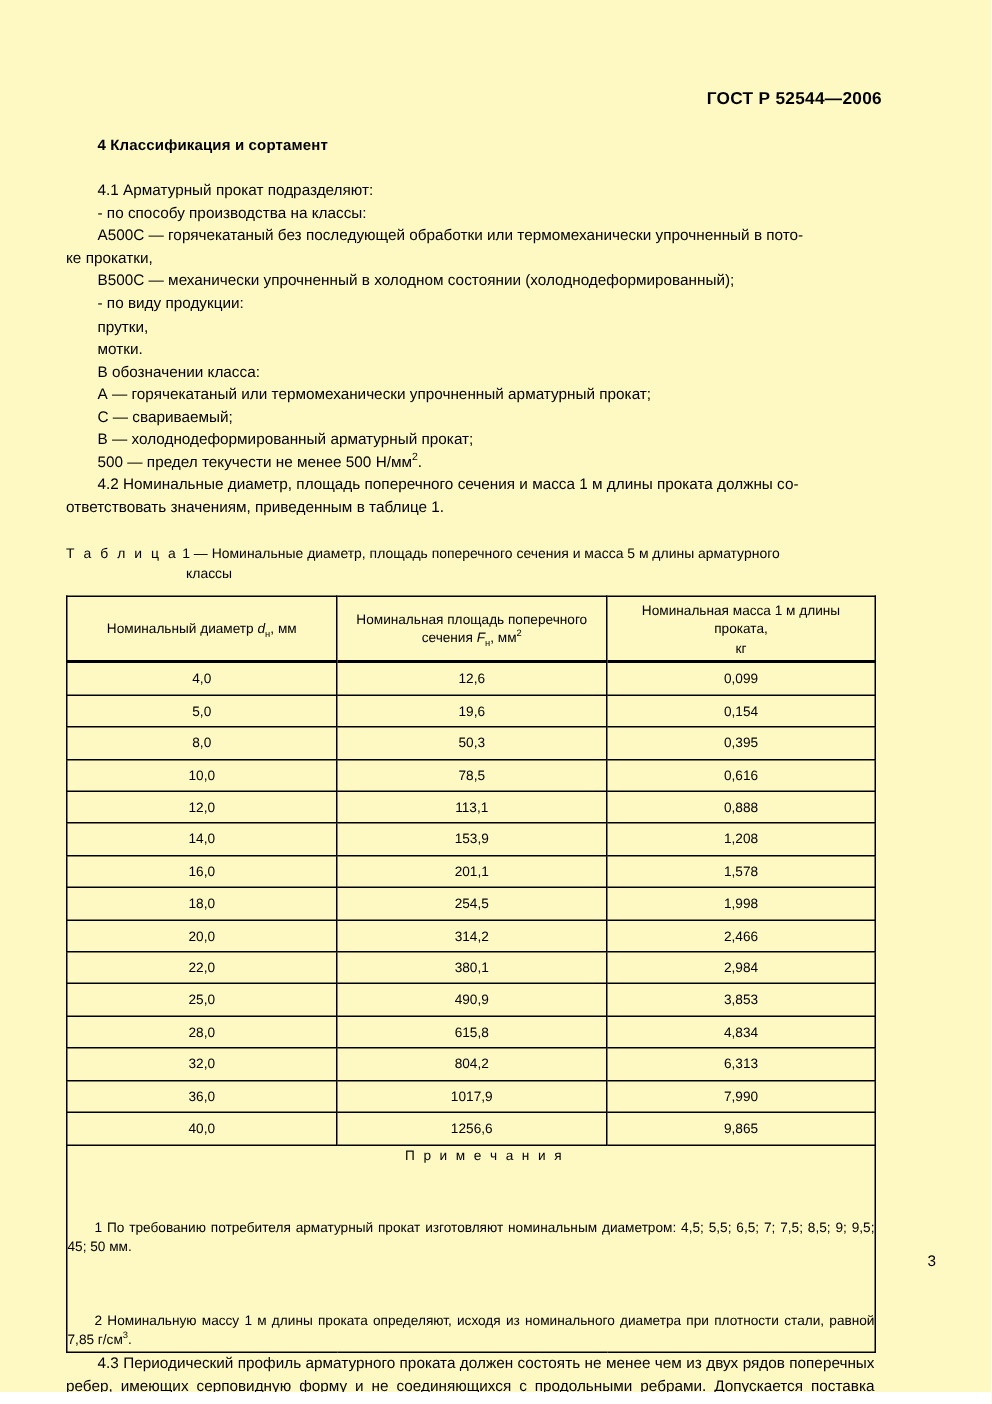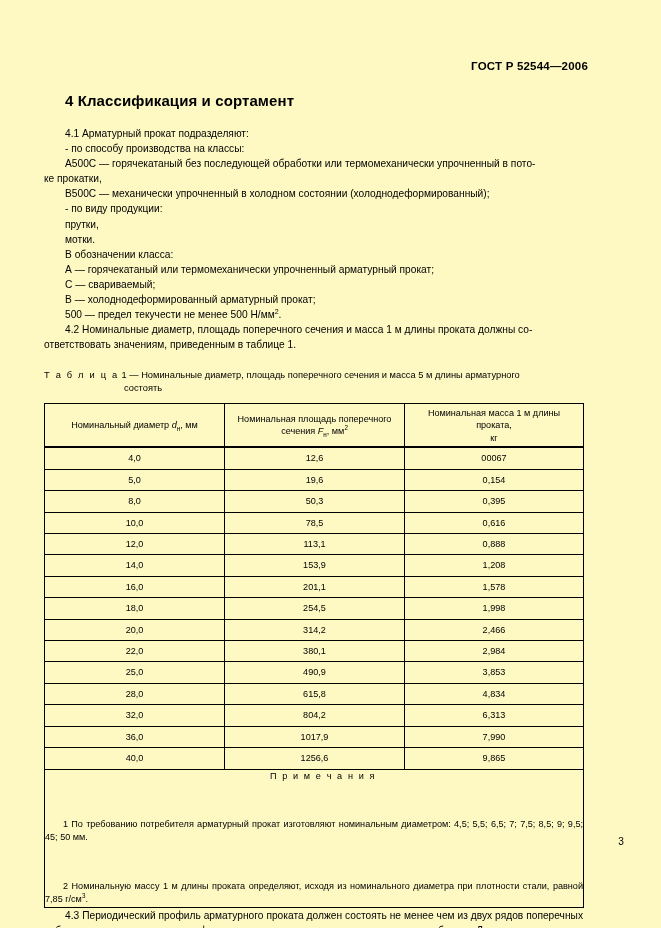--- a/index.html
+++ b/index.html
@@ -33,21 +33,21 @@
 
   
   .content {
     position: absolute;
     left: 44px;
     top: 92px;
     width: 539px;
   }
 
   h2.section-title {
-    font-size: 15px;
+    font-size: 10px;
     font-weight: bold;
     margin: 0 0 17px 21px;
     letter-spacing: 0.1px;
   }
 
   p.body-text {
     font-size: 10.2px;
     line-height: 15.1px;
     margin: 0;
     text-align: justify;
@@ -169,41 +169,41 @@
     <p class="body-text indent">С — свариваемый;</p>
     <p class="body-text indent">В — холоднодеформированный арматурный прокат;</p>
     <p class="body-text indent"><span>500 — предел текучести не менее 500 Н/мм</span><sup>2</sup><span>.</span></p>
     <p class="body-text indent">4.2  Номинальные диаметр, площадь поперечного сечения и масса 1 м длины проката должны со-</p>
     <p class="body-text noindent">ответствовать значениям, приведенным в таблице 1.</p>
 
     <div class="table-caption">
       <span class="tcap-word">Т а б л и ц а</span>
       <span>1 —</span>
       <span>Номинальные диаметр, площадь поперечного сечения и масса 5 м длины арматурного</span>
-      <span class="tcap-second">состоять</span>
+      <span class="tcap-second">классы</span>
     </div>
 
     <table class="spec">
       <colgroup>
         <col class="c1">
           <col class="c2">
           <col class="c3">
       </colgroup>
       <thead>
         <tr>
           <th><span>Номинальный диаметр </span><span class="it">d</span><sub>н</sub><span>, мм</span></th>
           <th><span>Номинальная площадь поперечного</span><br><span>сечения </span><span class="it">F</span><sub>н</sub><span>, мм</span><sup>2</sup></th>
           <th><span>Номинальная масса 1 м длины проката,</span><br><span>кг</span></th>
         </tr>
       </thead>
       <tbody id="spec-body">
           <tr>
             <td>4,0</td>
             <td>12,6</td>
-            <td>00067</td>
+            <td>0,099</td>
           </tr>
           <tr>
             <td>5,0</td>
             <td>19,6</td>
             <td>0,154</td>
           </tr>
           <tr>
             <td>8,0</td>
             <td>50,3</td>
             <td>0,395</td>

